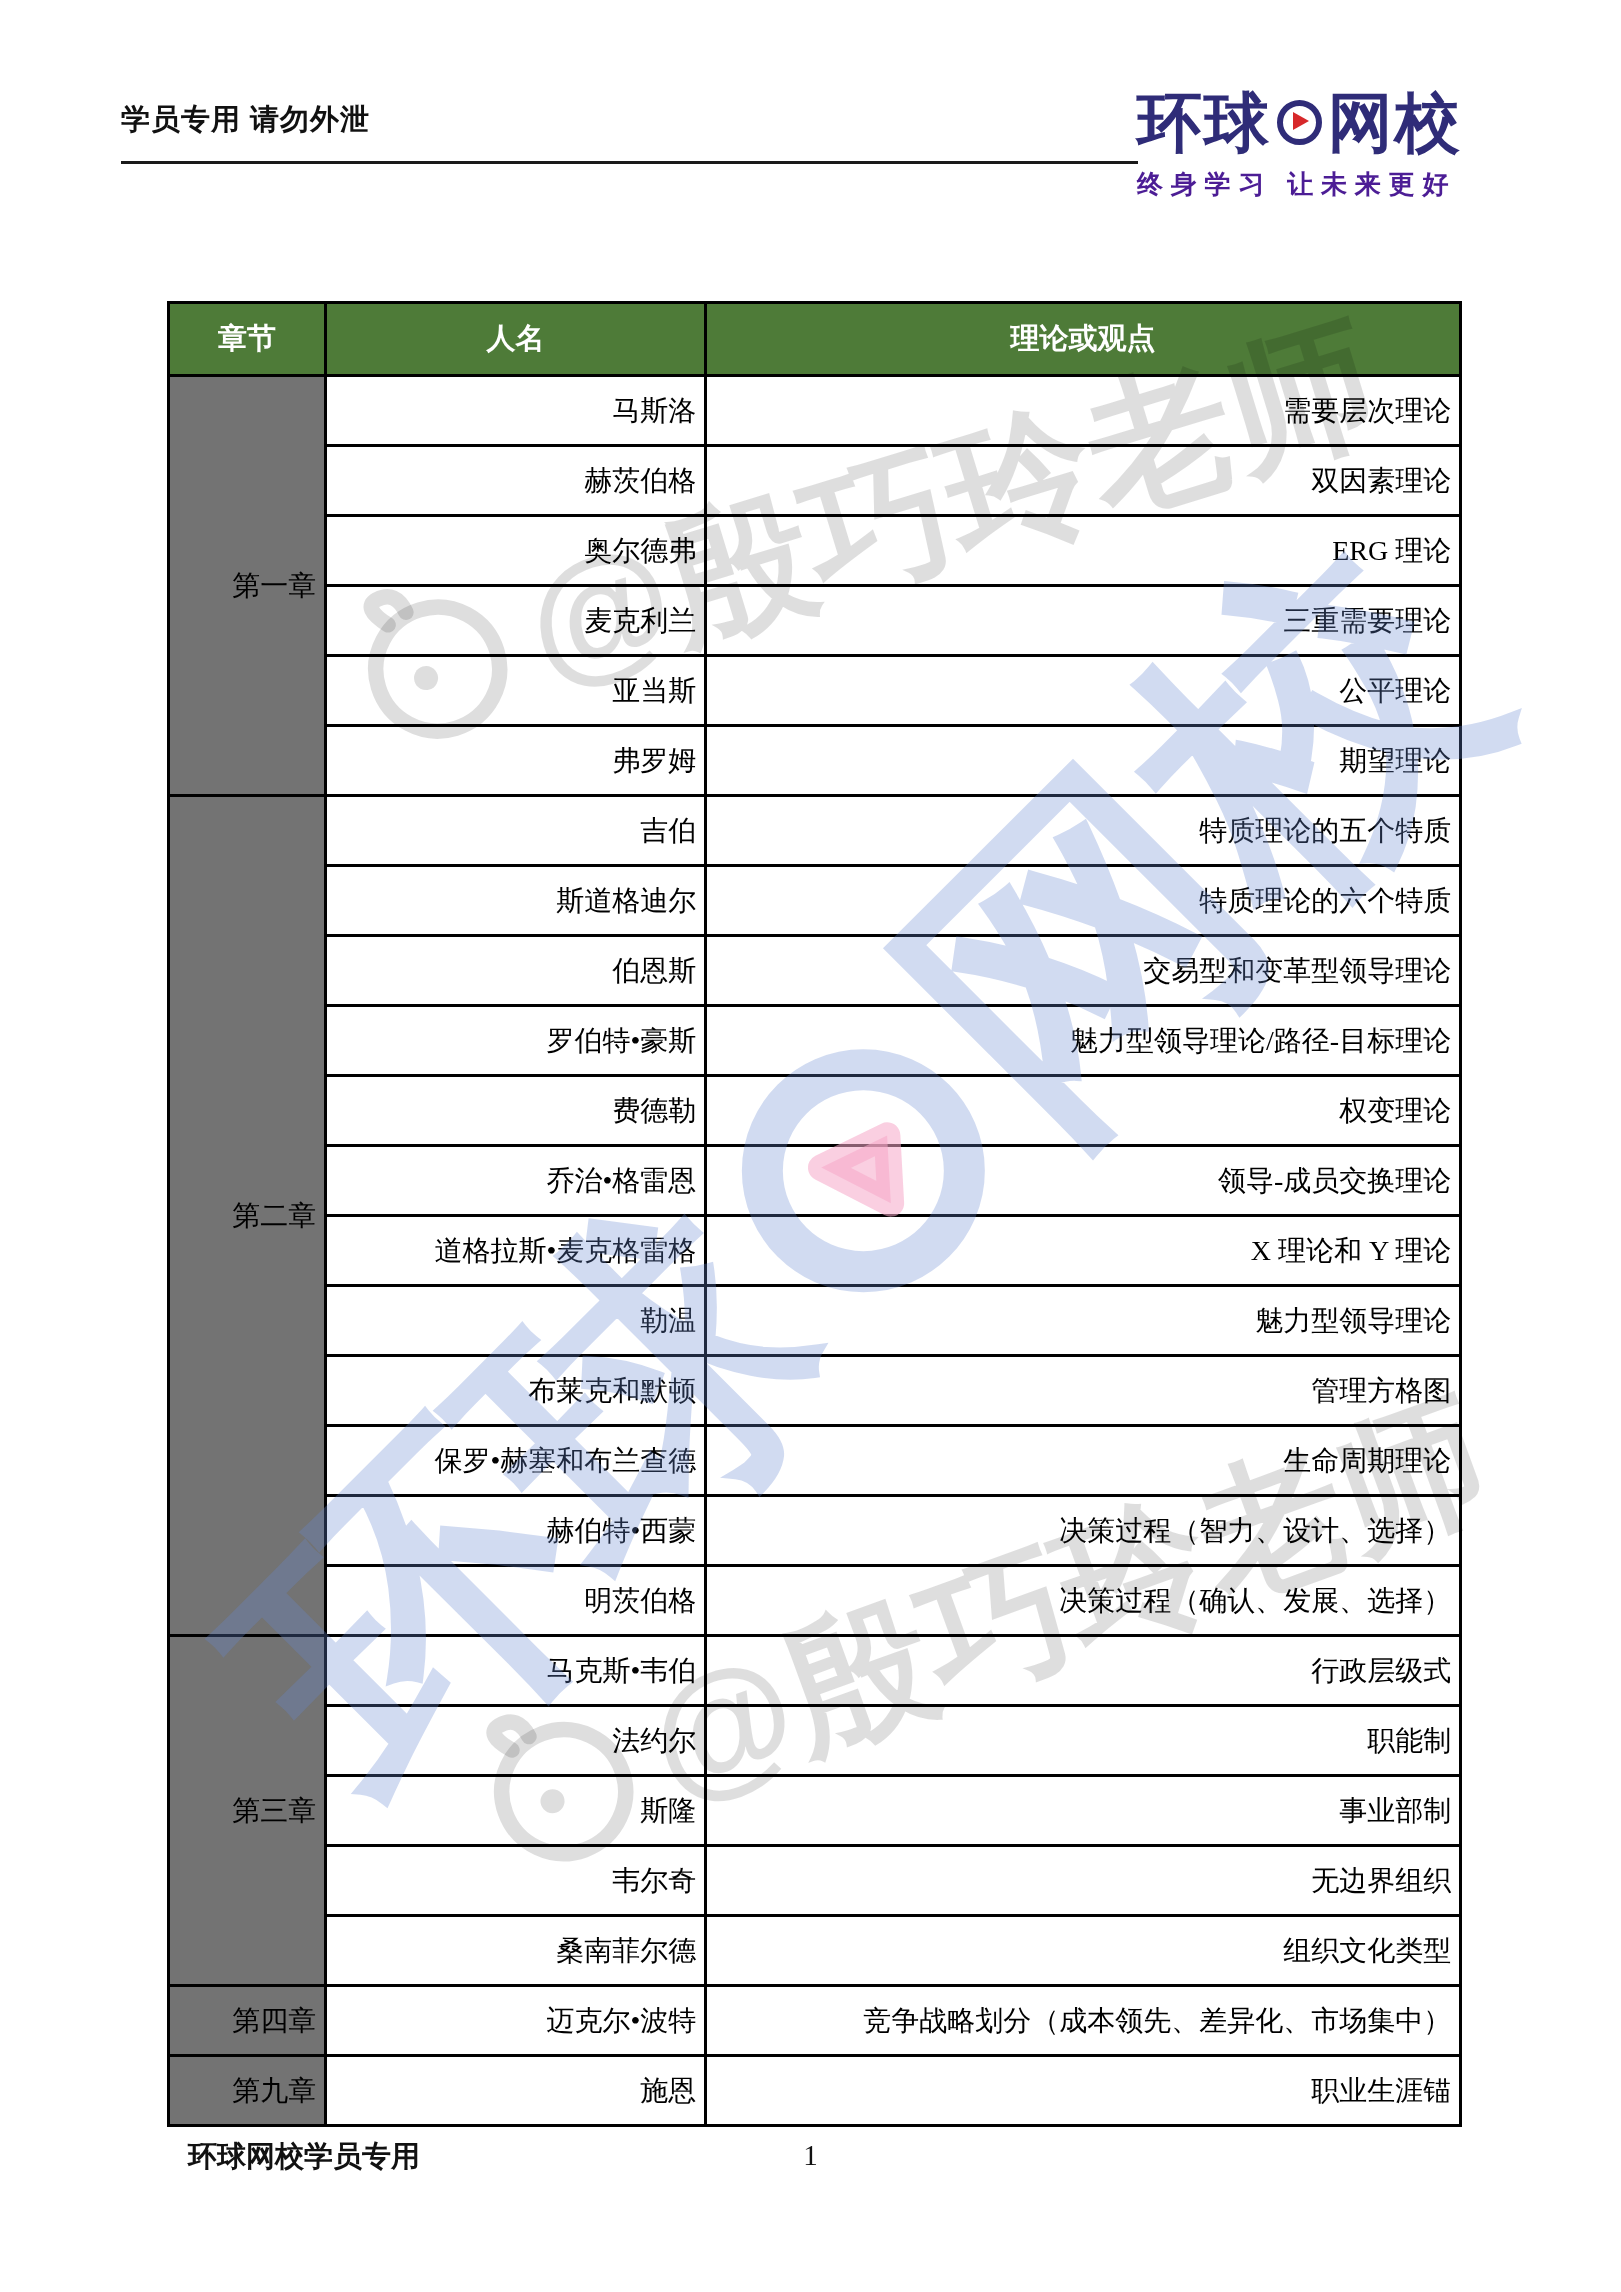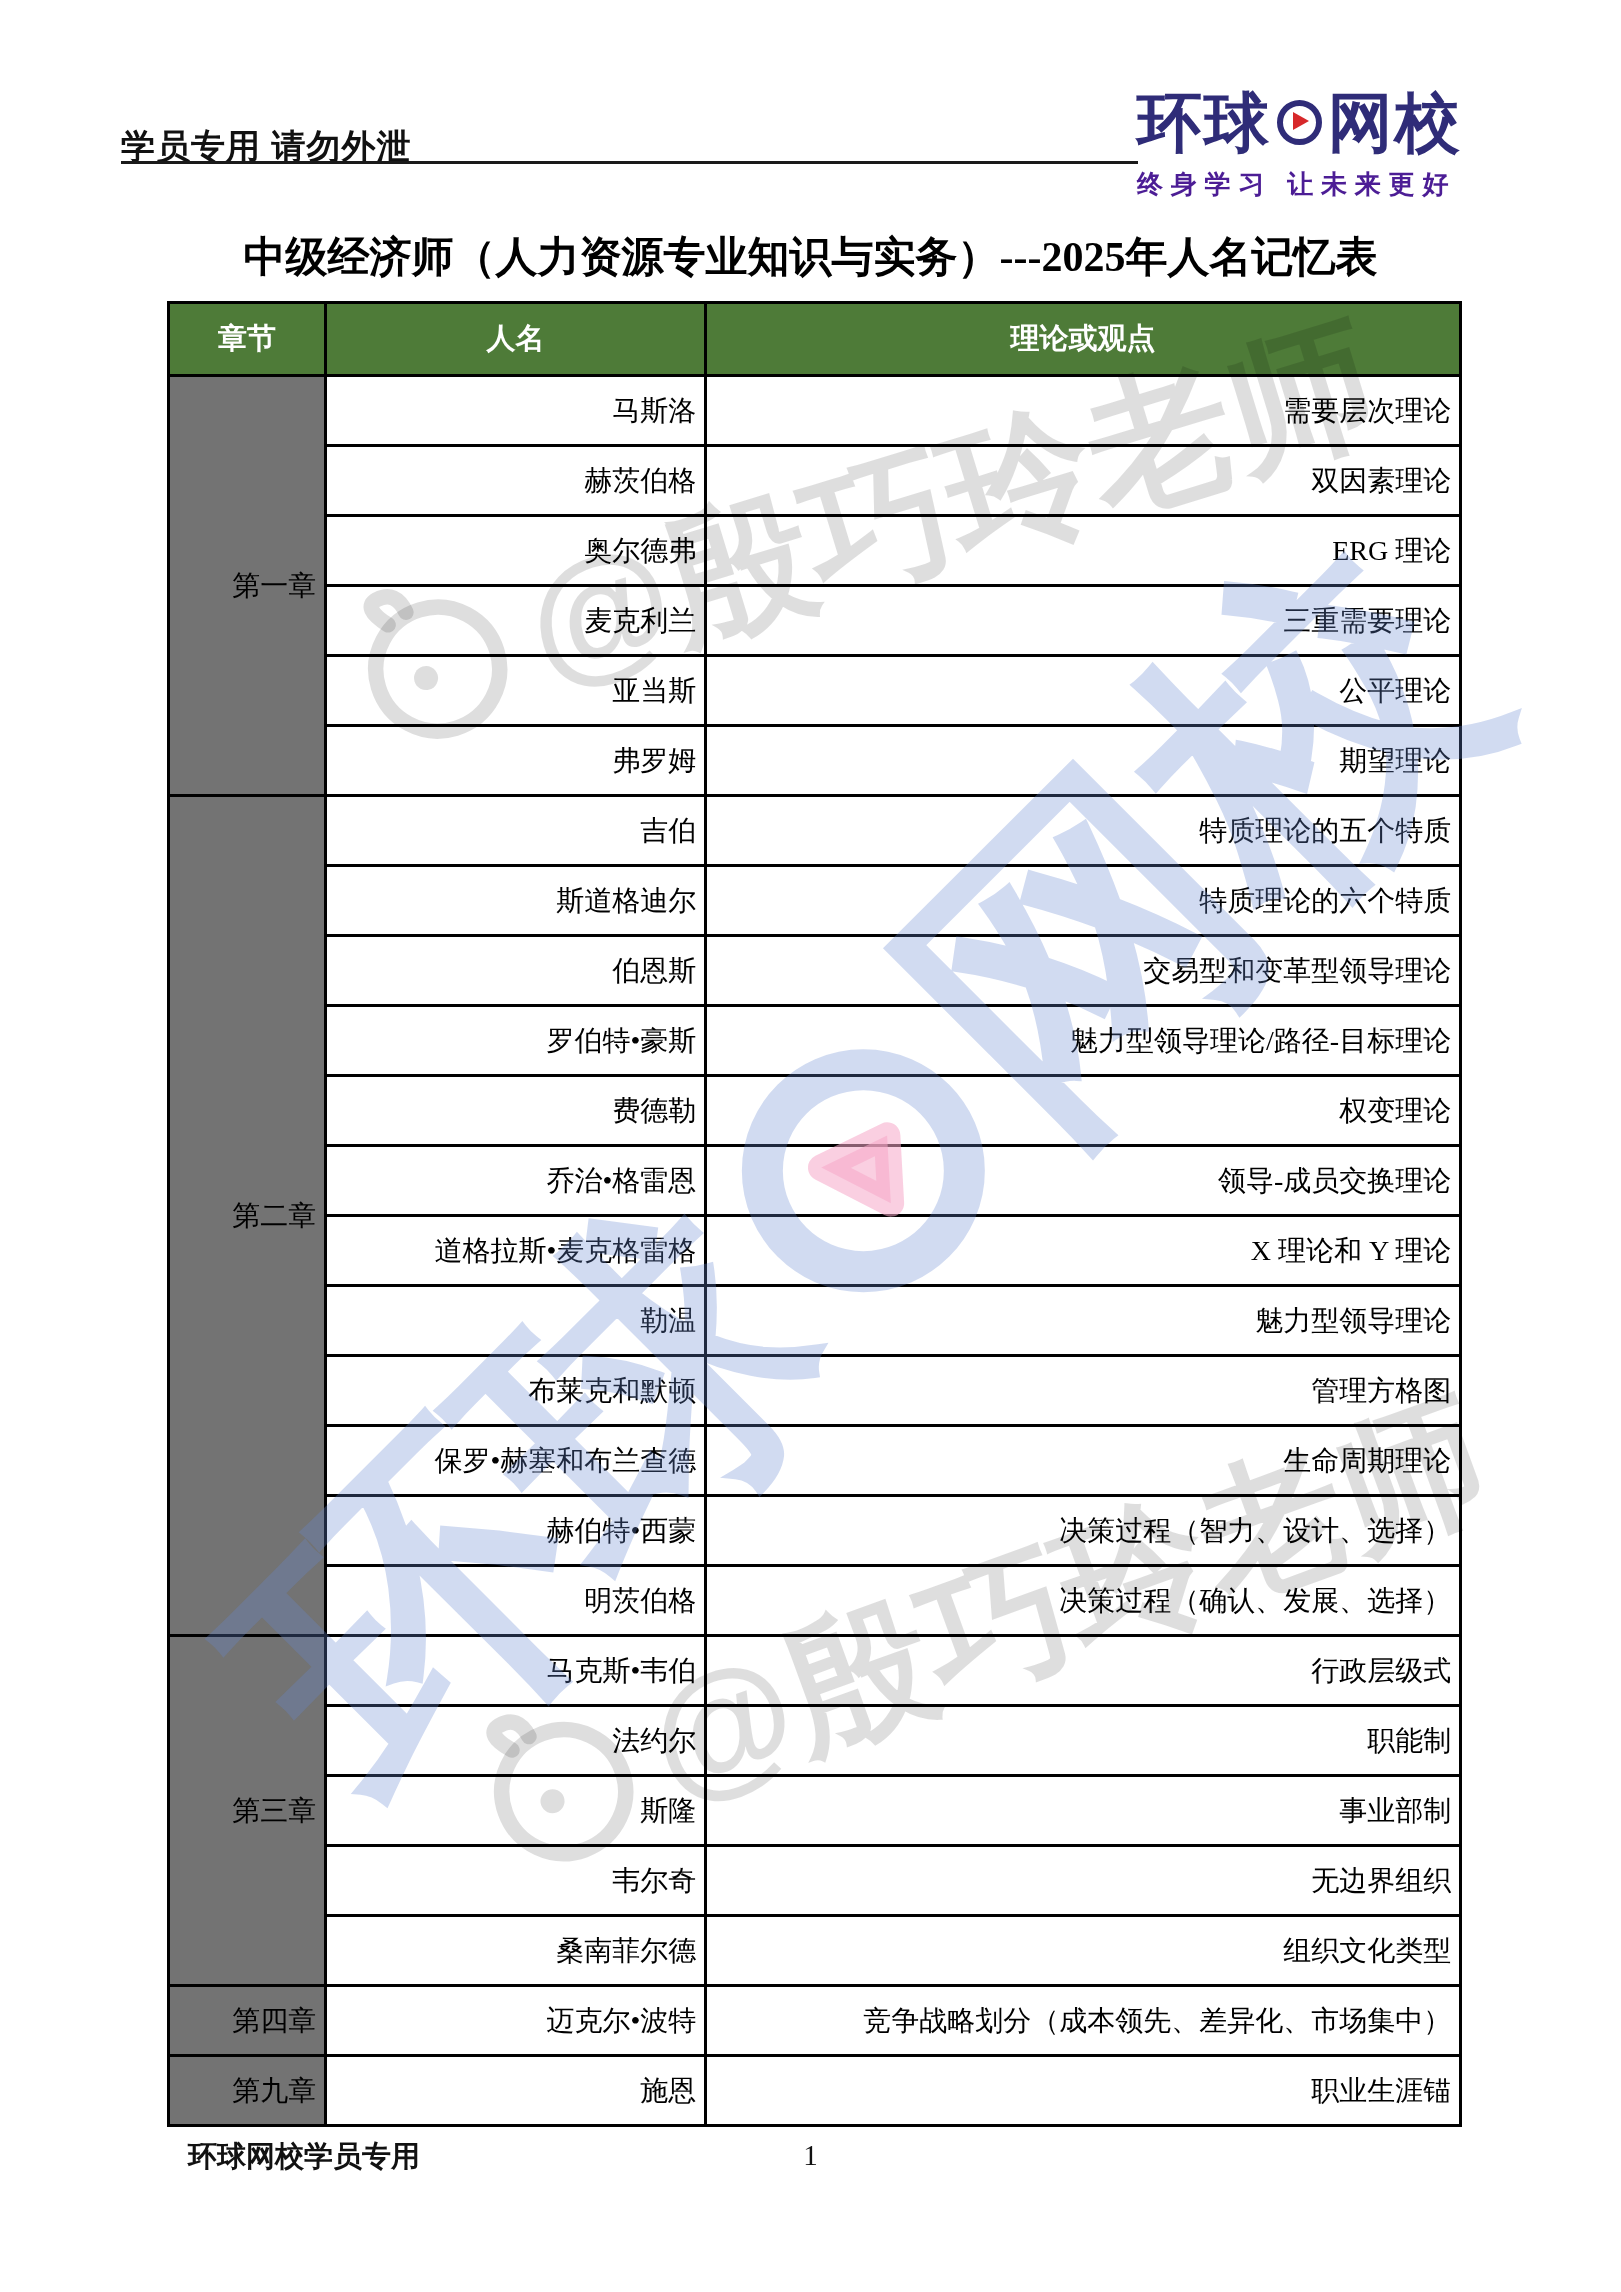--- a/index.html
+++ b/index.html
@@ -7,23 +7,23 @@
     position:relative;
     width:1621px;height:2293px;
     margin:0 auto;
     background:#ffffff;
     overflow:hidden;
     font-family:"Liberation Serif","DejaVu Serif",serif;
     color:#000;
   }
   
   .confidential{
-    position:absolute;left:121px;top:124px;
-    font-family:"Liberation Sans","DejaVu Sans",sans-serif;
-    font-size:34px;font-weight:bold;color:#111;
+    position:absolute;left:121px;top:100px;
+    font-family:"Liberation Sans","DejaVu Sans",sans-serif;
+    font-size:29px;font-weight:bold;color:#111;
     letter-spacing:1px;white-space:nowrap;
   }
   .head-rule{
     position:absolute;left:121px;top:161px;
     width:1017px;height:2.9px;background:#1a1a1a;
   }
   .logo{
     position:absolute;left:1137px;top:90px;width:372px;
     font-family:"Liberation Sans","DejaVu Sans",sans-serif;
   }
@@ -120,21 +120,20 @@
     <div class="logo-row">
       <span>环球</span>
       <span class="logo-ring">
           <span class="logo-tri"></span>
         </span>
       <span>网校</span>
     </div>
     <div class="logo-tagline">终身学习 让未来更好</div>
   </div>
 
-  <h1 class="title">中级经济师（人力资源专业知识与实务）---2025年人名记忆表</h1>
 
   <table class="memo-table">
     <colgroup>
       <col style="width:157px">
         <col style="width:380px">
         <col style="width:755px">
     </colgroup>
     <thead>
       <tr>
         <th>章节</th>

